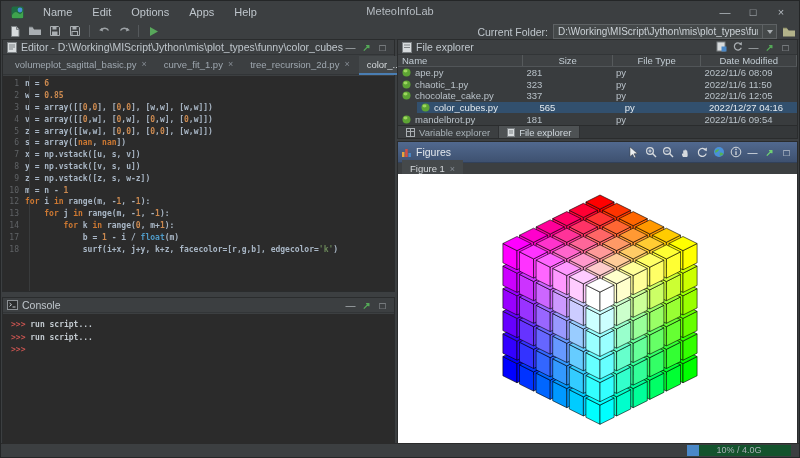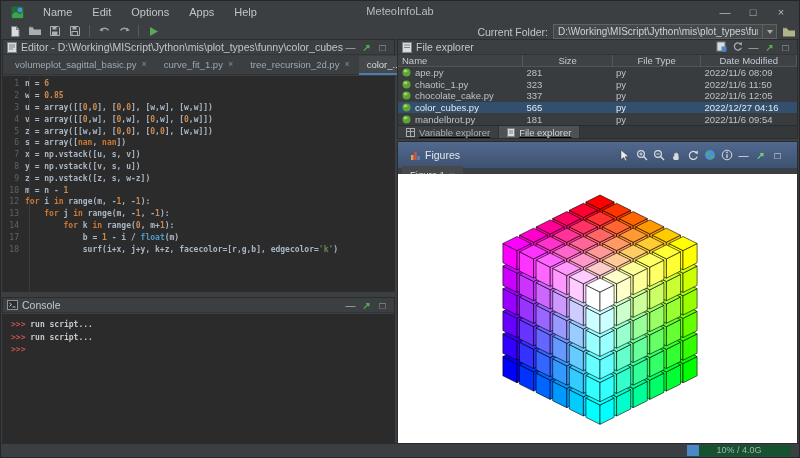--- a/index.html
+++ b/index.html
@@ -84,37 +84,37 @@
   .con-text { color:#c2c9cf; }
 
   
   .fx-panel { left:396px; top:38px; width:401px; height:100px; }
   .fx-table-head { display:flex; height:12px; background:#3f4244;
     border-bottom:1px solid #515558; }
   .fx-th { color:#c3cdd4; font-size:9.5px; text-align:center; line-height:12px;
     border-right:1px solid #565a5c; overflow:hidden; }
   .fx-body { background:#393c3e; height:58px; overflow:hidden; }
   .fx-row { display:flex; height:11.6px; align-items:center; }
-  .fx-row.selected { background:#32506e; }
+  .fx-row.selected { background:#32506e;margin-left:19px; }
   .fx-cell { font-size:9.5px; color:#b9c2c9; overflow:hidden; white-space:nowrap;
     padding-left:3px; }
   .fx-row.selected .fx-cell { color:#e4eaef; }
   .c-name { width:126px; display:flex; align-items:center; gap:4px; padding-left:4px; }
   .c-size { width:90px; }
   .c-type { width:89px; }
   .c-date { width:96px; }
   .fx-tabs { display:flex; height:13px; background:#35383a; align-items:stretch;
-    border-top:1px solid #2a2c2d;text-decoration:underline; }
+    border-top:1px solid #2a2c2d; }
   .fx-tab { display:flex; align-items:center; gap:4px; padding:0 8px; font-size:9.5px;
     color:#a8b2b8; background:#3c3f41; border-right:1px solid #2f3133; }
   .fx-tab.active { background:#4e5254; color:#ced6dc; }
 
   
   .fig-panel { left:396px; top:140px; width:401px; height:303px; }
-  .fig-header { height:27px; display:flex; align-items:center; padding:0 12px;
+  .fig-header { height:21px; display:flex; align-items:center; padding:0 3px;
     background:linear-gradient(#51698f,#3e5170); border-bottom:1px solid #32415a; }
   .fig-header .p-title { color:#e2e7ec; font-size:10.5px; margin-left:4px; }
   .fig-tools { margin-left:auto; display:flex; align-items:center; gap:2px; }
   .fig-tool { width:15px; height:13px; display:flex; align-items:center;
     justify-content:center; color:#d6dade; font-size:10px; }
   .fig-tabbar { height:16px; display:flex; align-items:flex-end; background:#3c3f41;
     border-bottom:1px solid #323537; padding-left:4px; }
   .fig-canvas { position:absolute; left:0; top:32px; right:0; bottom:0; background:#ffffff; }
 
   

